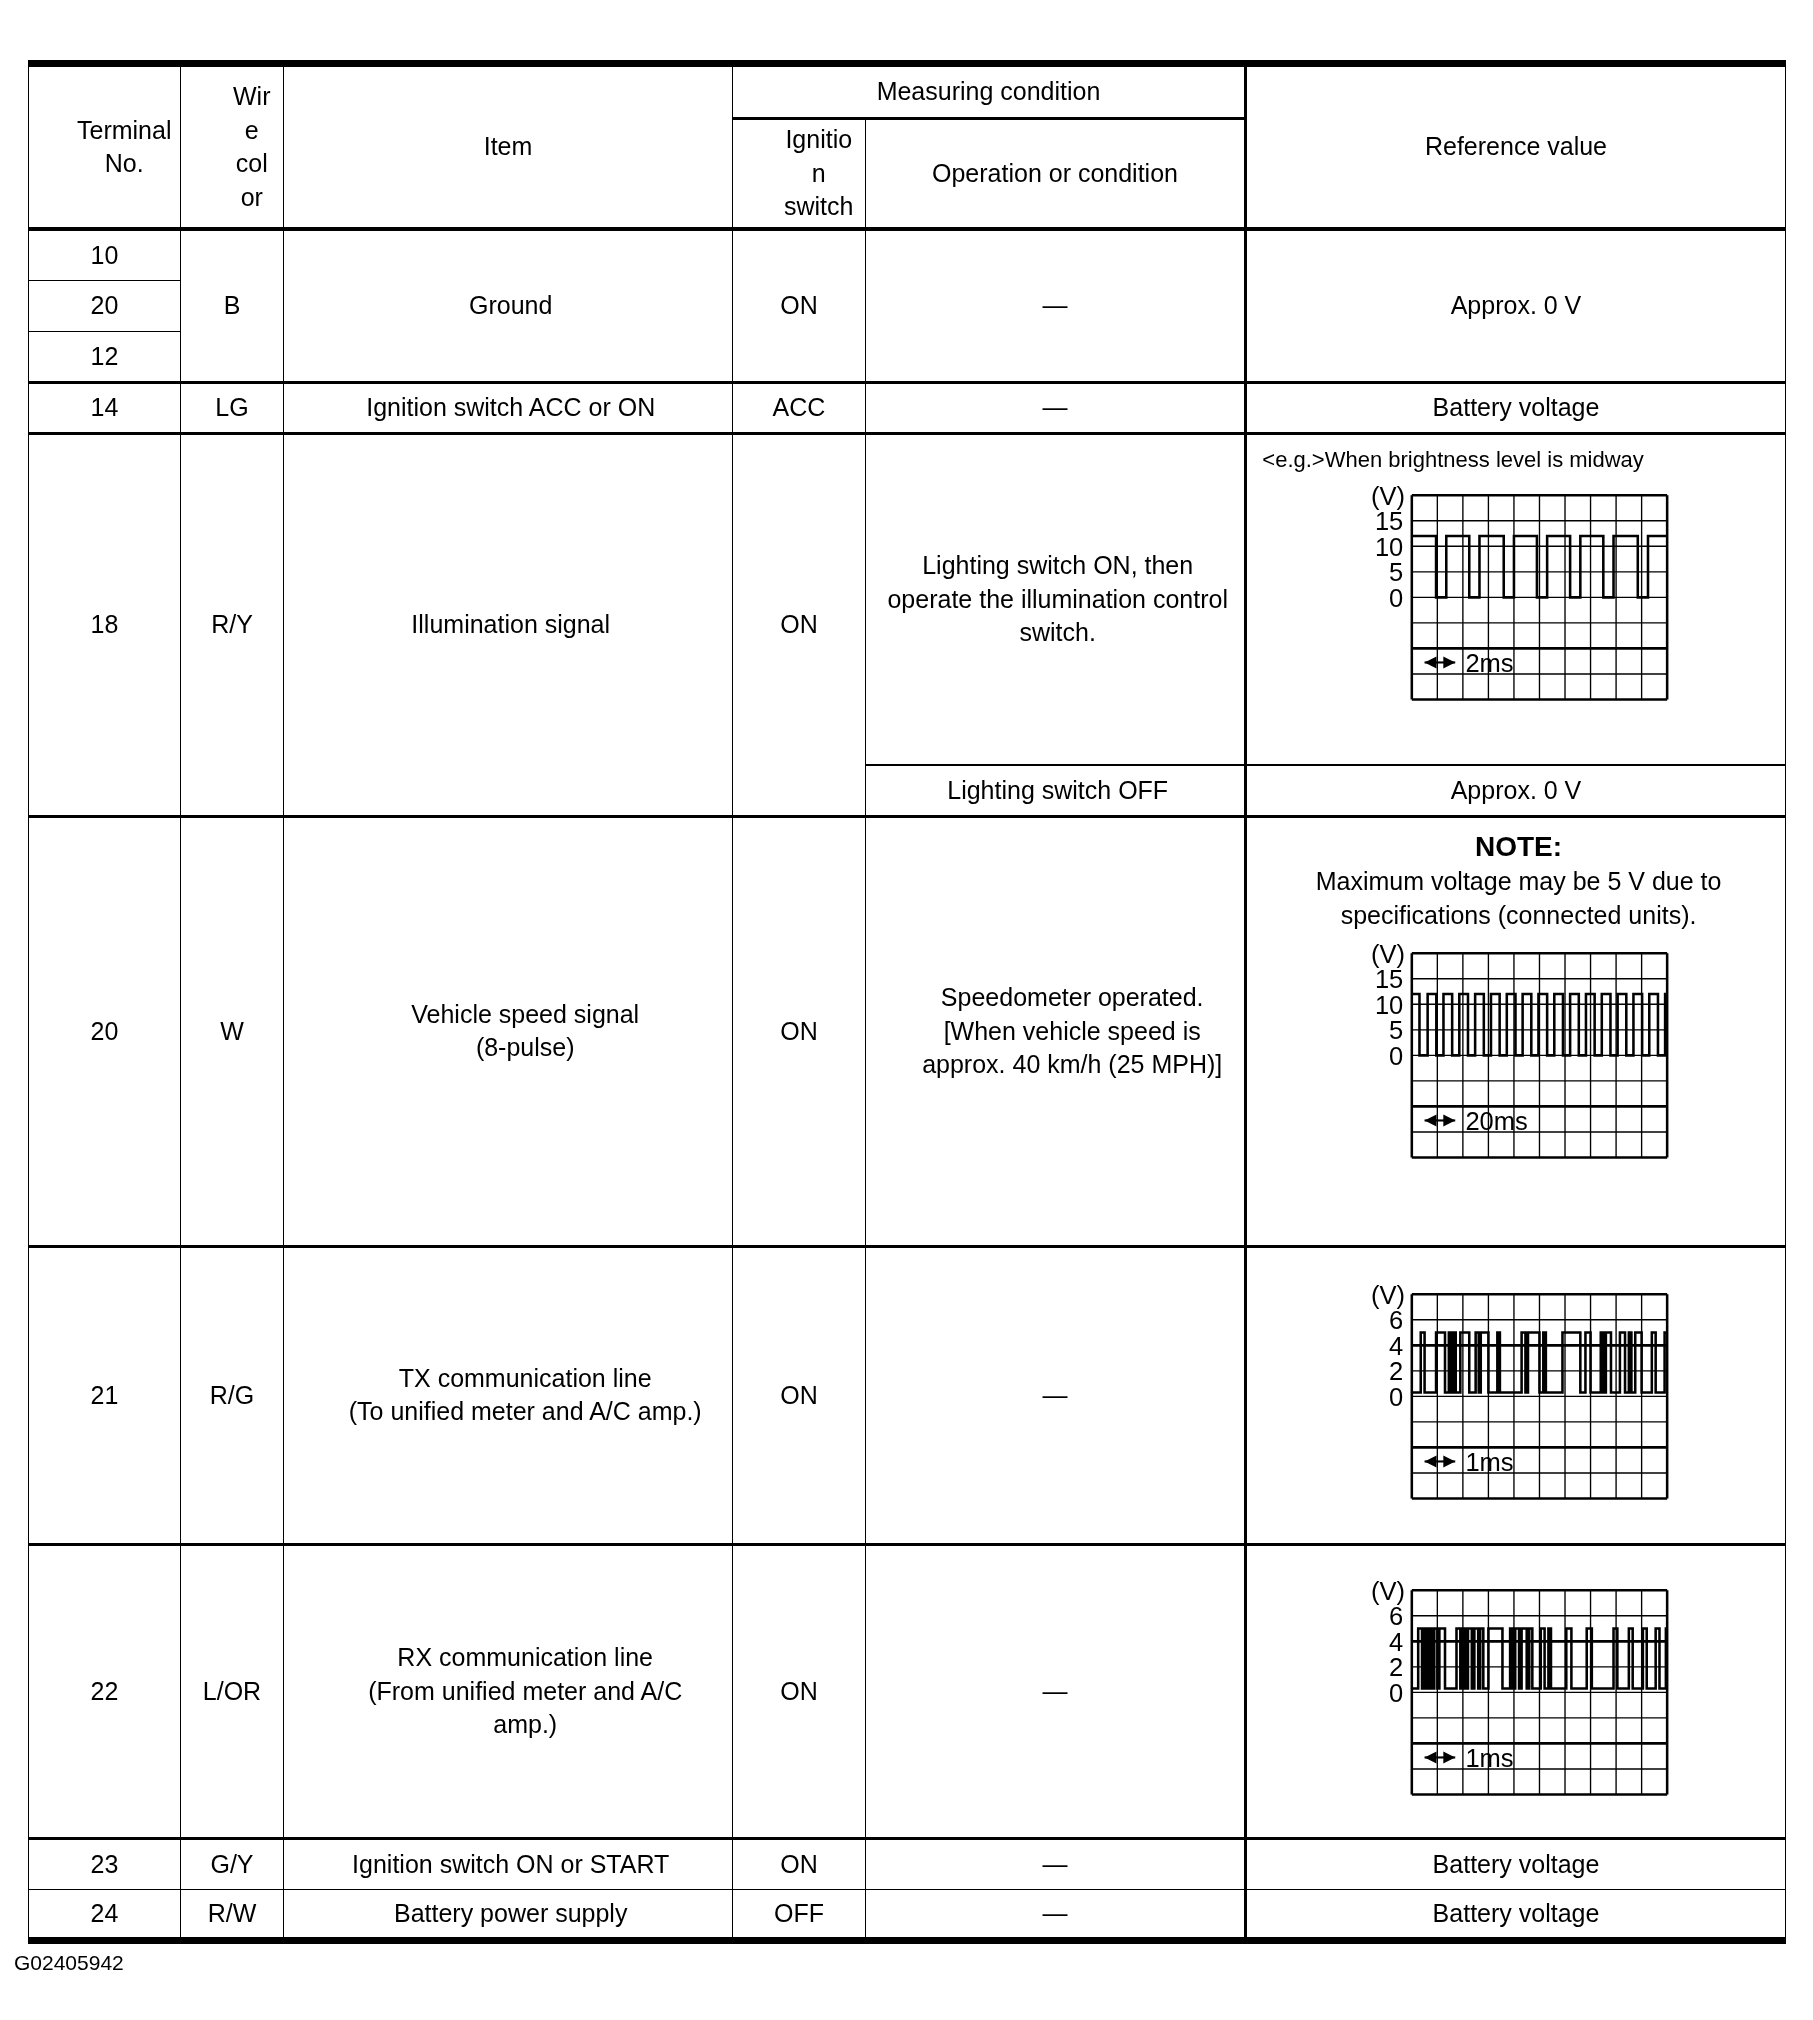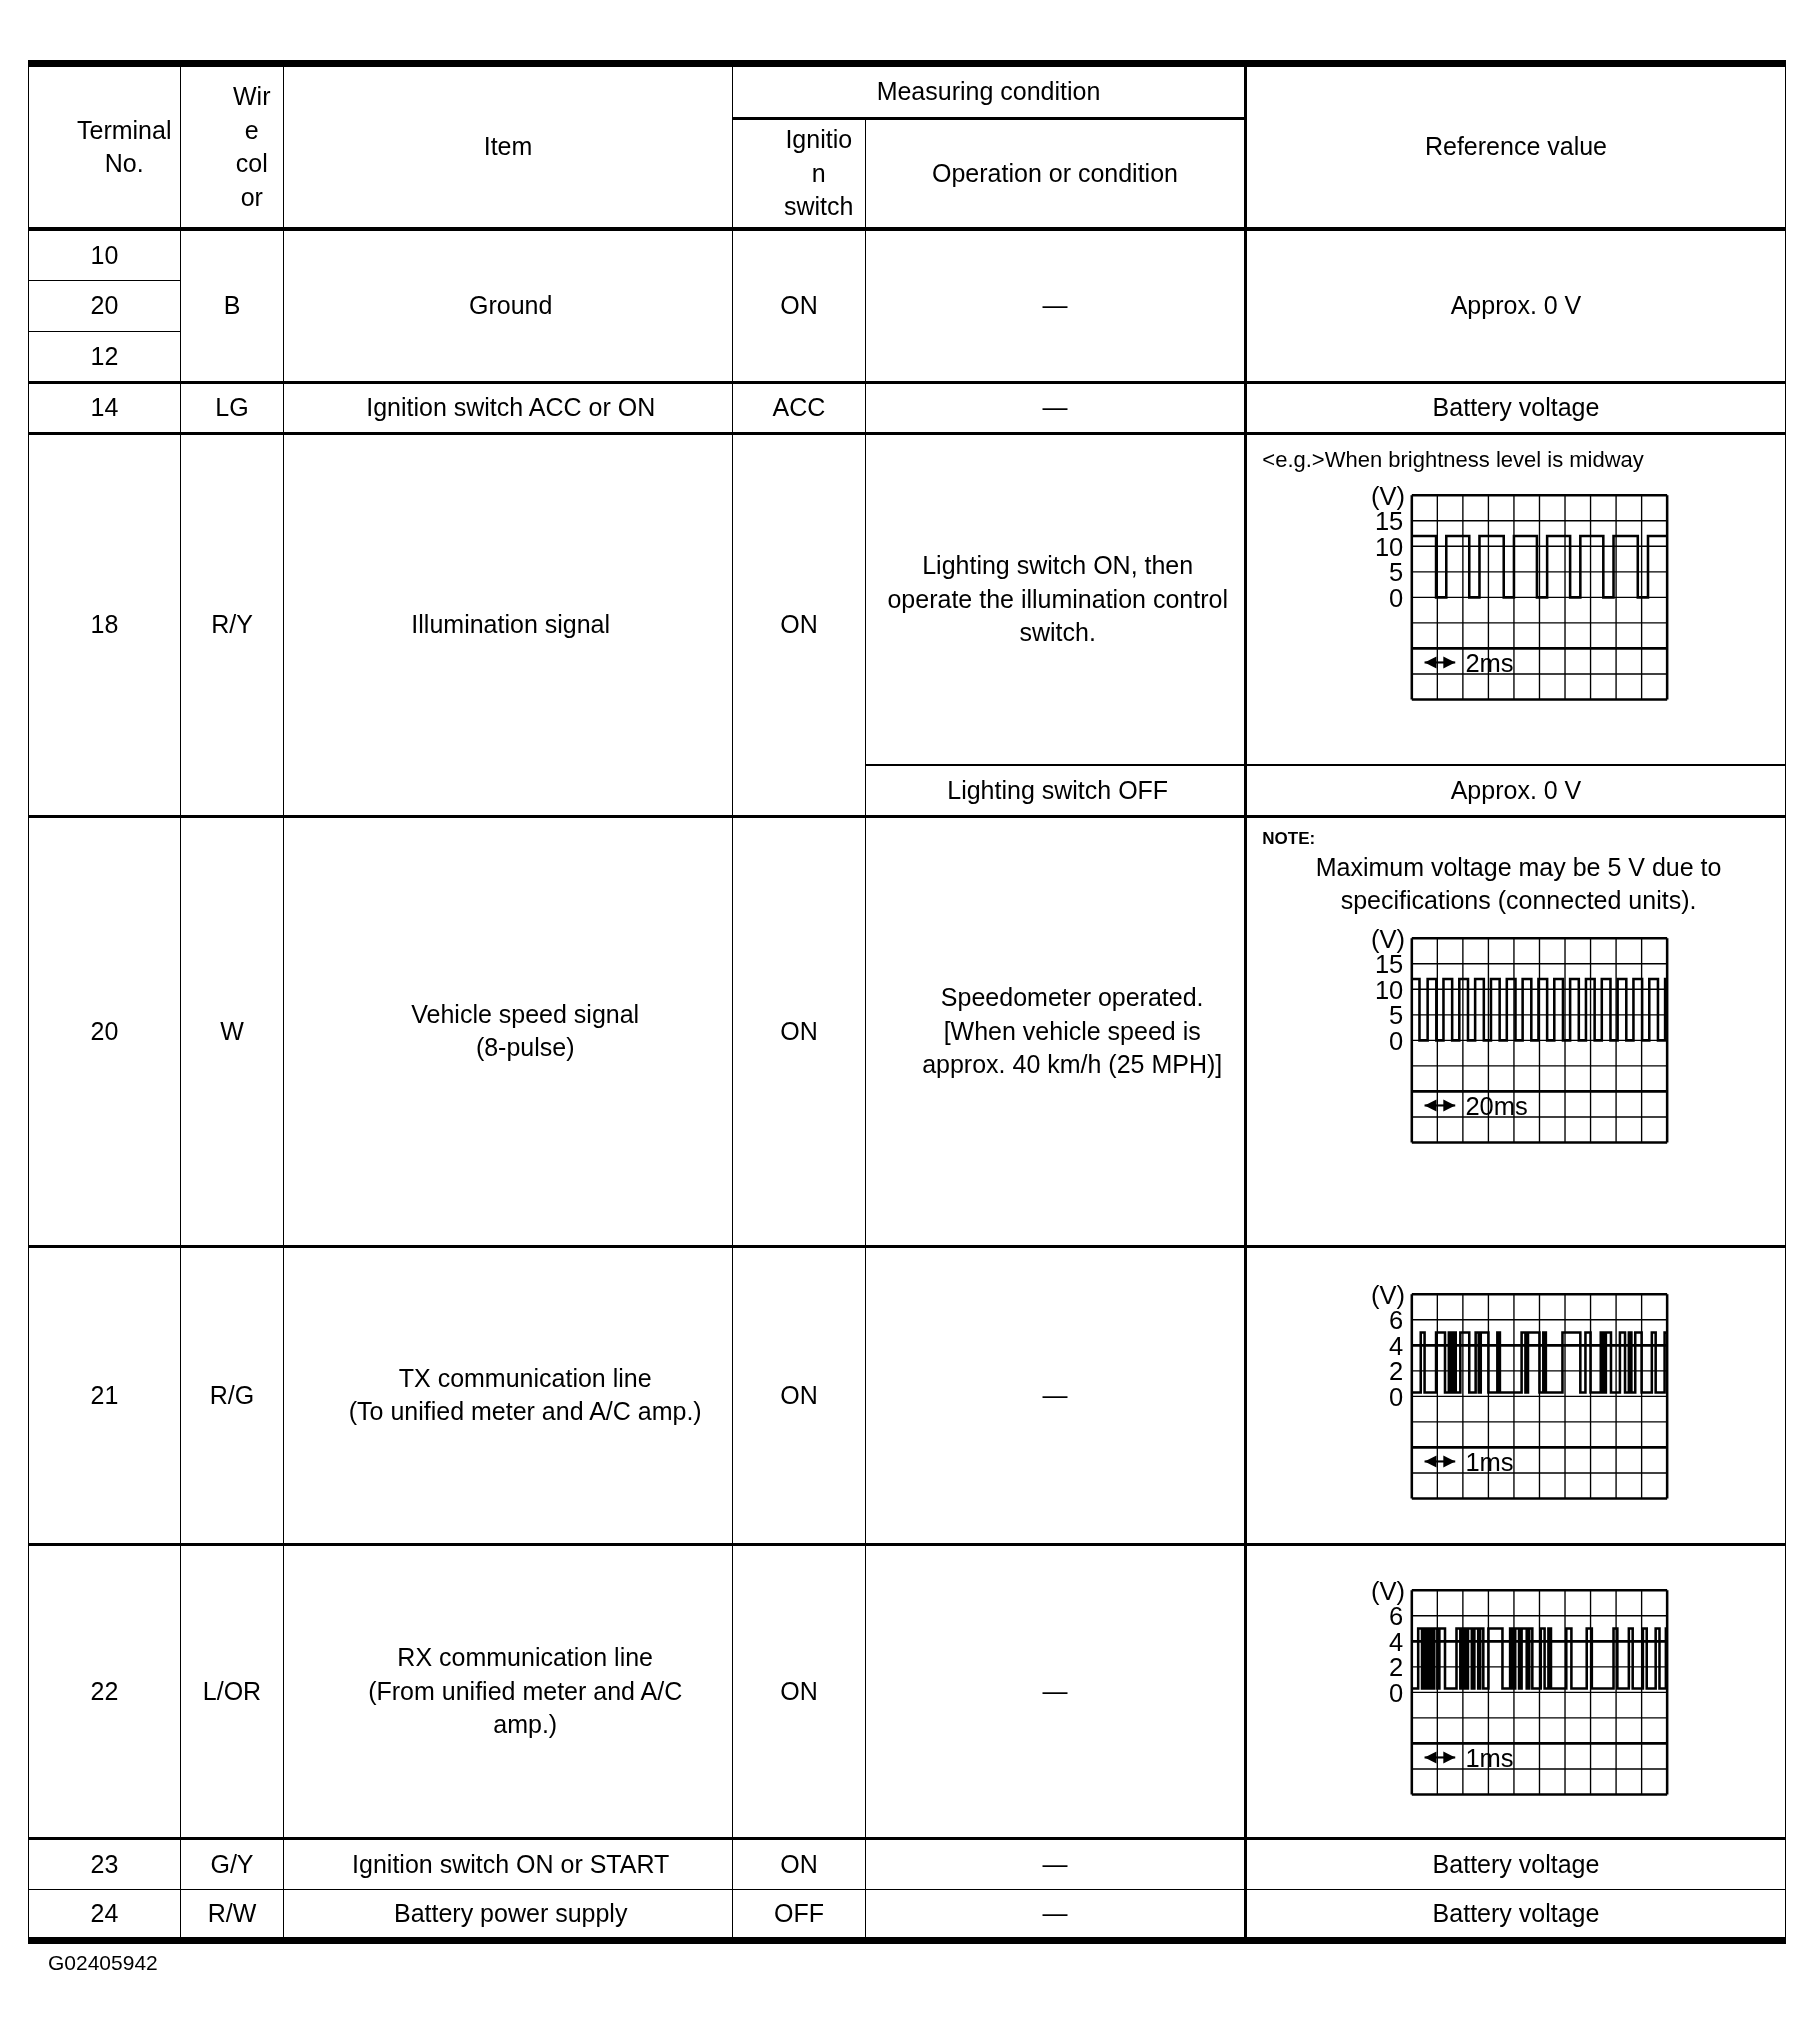--- a/index.html
+++ b/index.html
@@ -25,26 +25,26 @@
   .refl{border-left:3.4px solid #000;}   
   .top{vertical-align:top;}
   .hr1{height:55px;}
   .hr2{height:94px;}
   .h60{height:51px;}
   .h390{height:332px;}
   .h505{height:430px;}
   .h350{height:298px;}
   .h345{height:294px;}
   .eg{font-size:22px;text-align:left;padding:6.8px 1.7px 0 6.8px;}
-  .note-t{font-weight:bold;font-size:17px;text-align:left;padding:6.8px 1.7px 0 6.8px;}
+  .note-t{font-weight:bold;font-size:28px;text-align:center;padding:6.8px 1.7px 0 6.8px;}
   .note-b{font-size:25px;text-align:center;padding:0 1.7px 0 6.8px;}
   .scopewrap{display:flex;justify-content:center;margin-top:10.2px;}
   .scopecenter{display:flex;justify-content:center;align-items:center;}
   svg text{font-family:"Liberation Sans", sans-serif;font-size:30px;fill:#000;}
-  .footer{position:absolute;left:48px;top:1951px;font-size:21px;}
+  .footer{position:absolute;left:14px;top:1951px;font-size:21px;}
 </style>
 </head>
 <body>
 
 <div class="doc">
   <table>
     <colgroup>
       <col style="width:152px">
         <col style="width:103px">
         <col style="width:449px">

